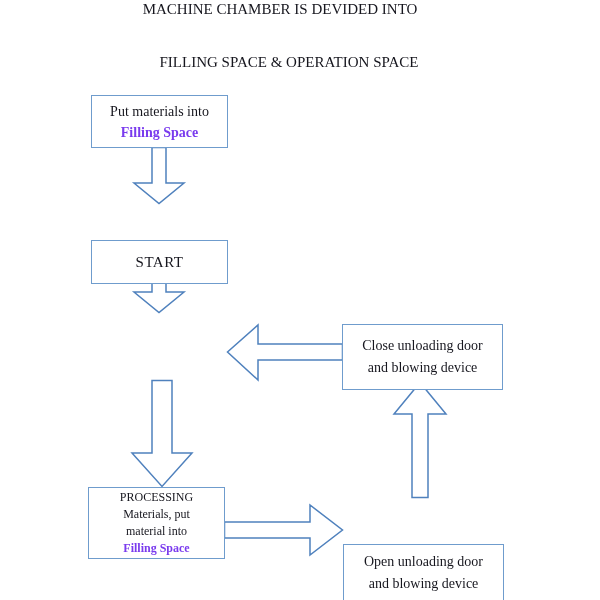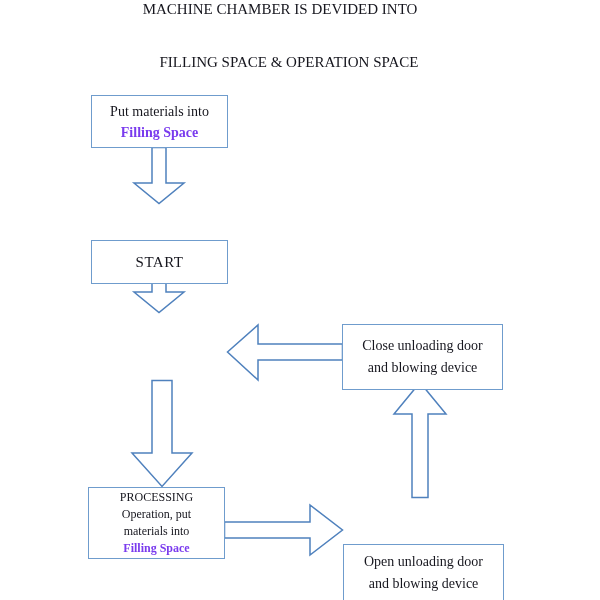--- a/index.html
+++ b/index.html
@@ -95,22 +95,22 @@
     <span class="line highlight">Filling Space</span>
   </div>
 
   <div class="box b-start">
     <span class="line">START</span>
   </div>
 
 
   <div class="box b-processing">
     <span class="line">PROCESSING</span>
-    <span class="line">Operation, put</span>
-    <span class="line">materials into</span>
+    <span class="line">Materials, put</span>
+    <span class="line">material into</span>
     <span class="line highlight">Filling Space</span>
   </div>
 
   <div class="box b-close">
     <span class="line">Close unloading door</span>
     <span class="line">and blowing device</span>
   </div>
 
   <div class="box b-open">
     <span class="line">Open unloading door</span>

